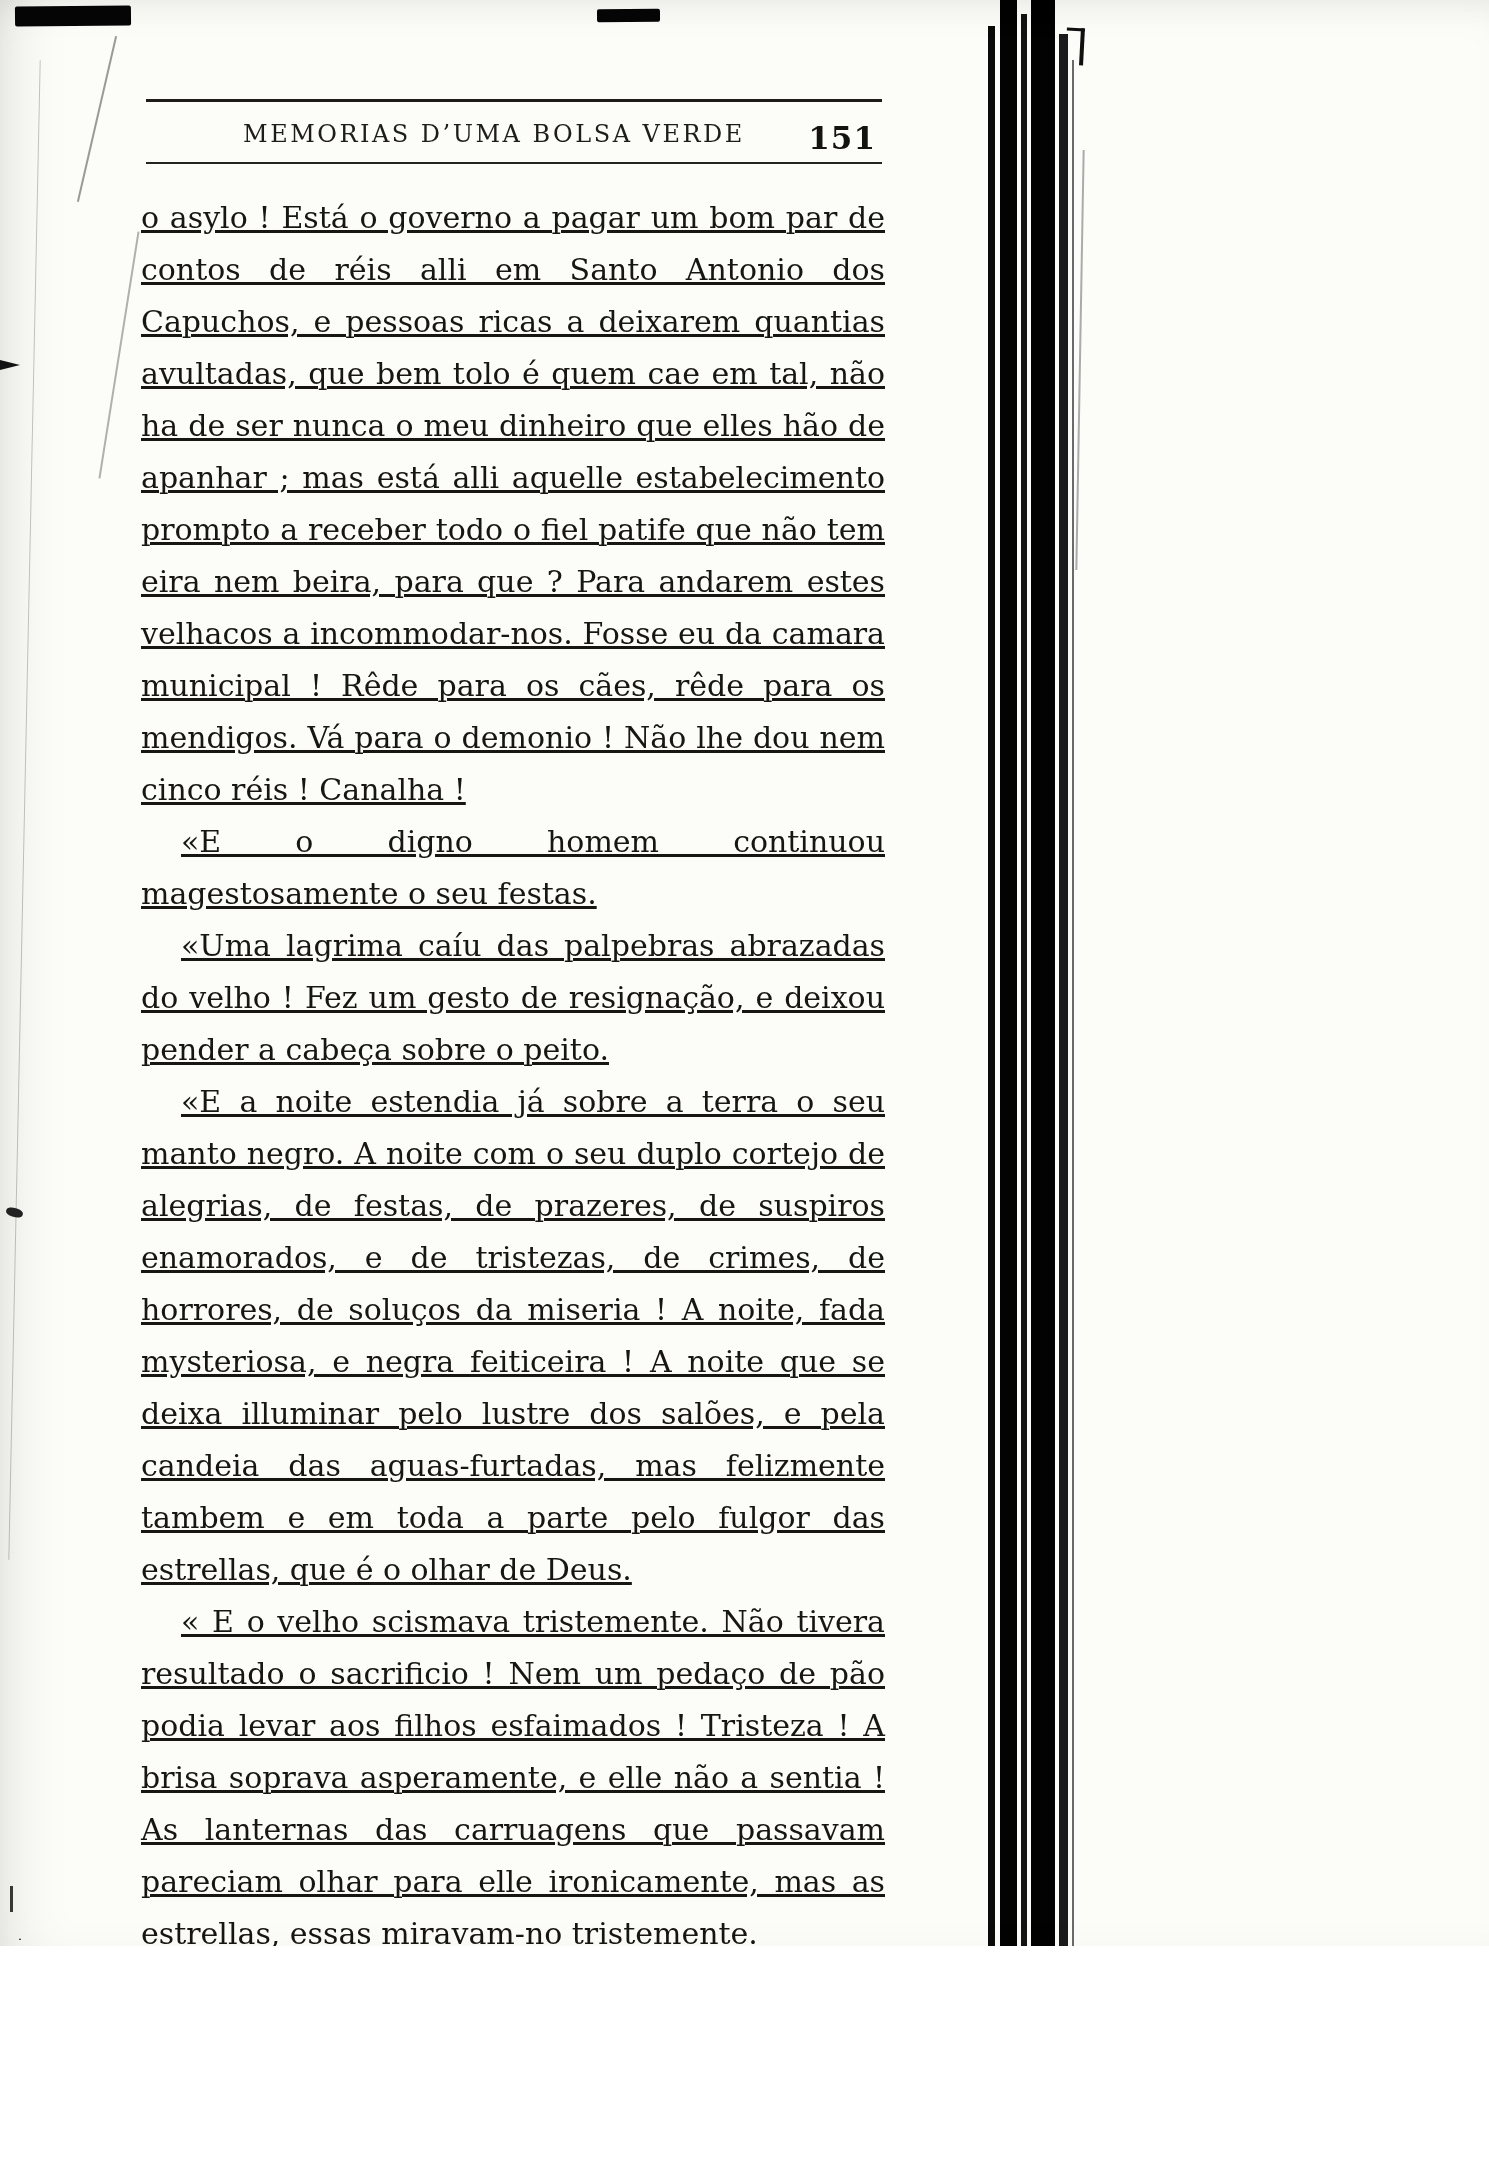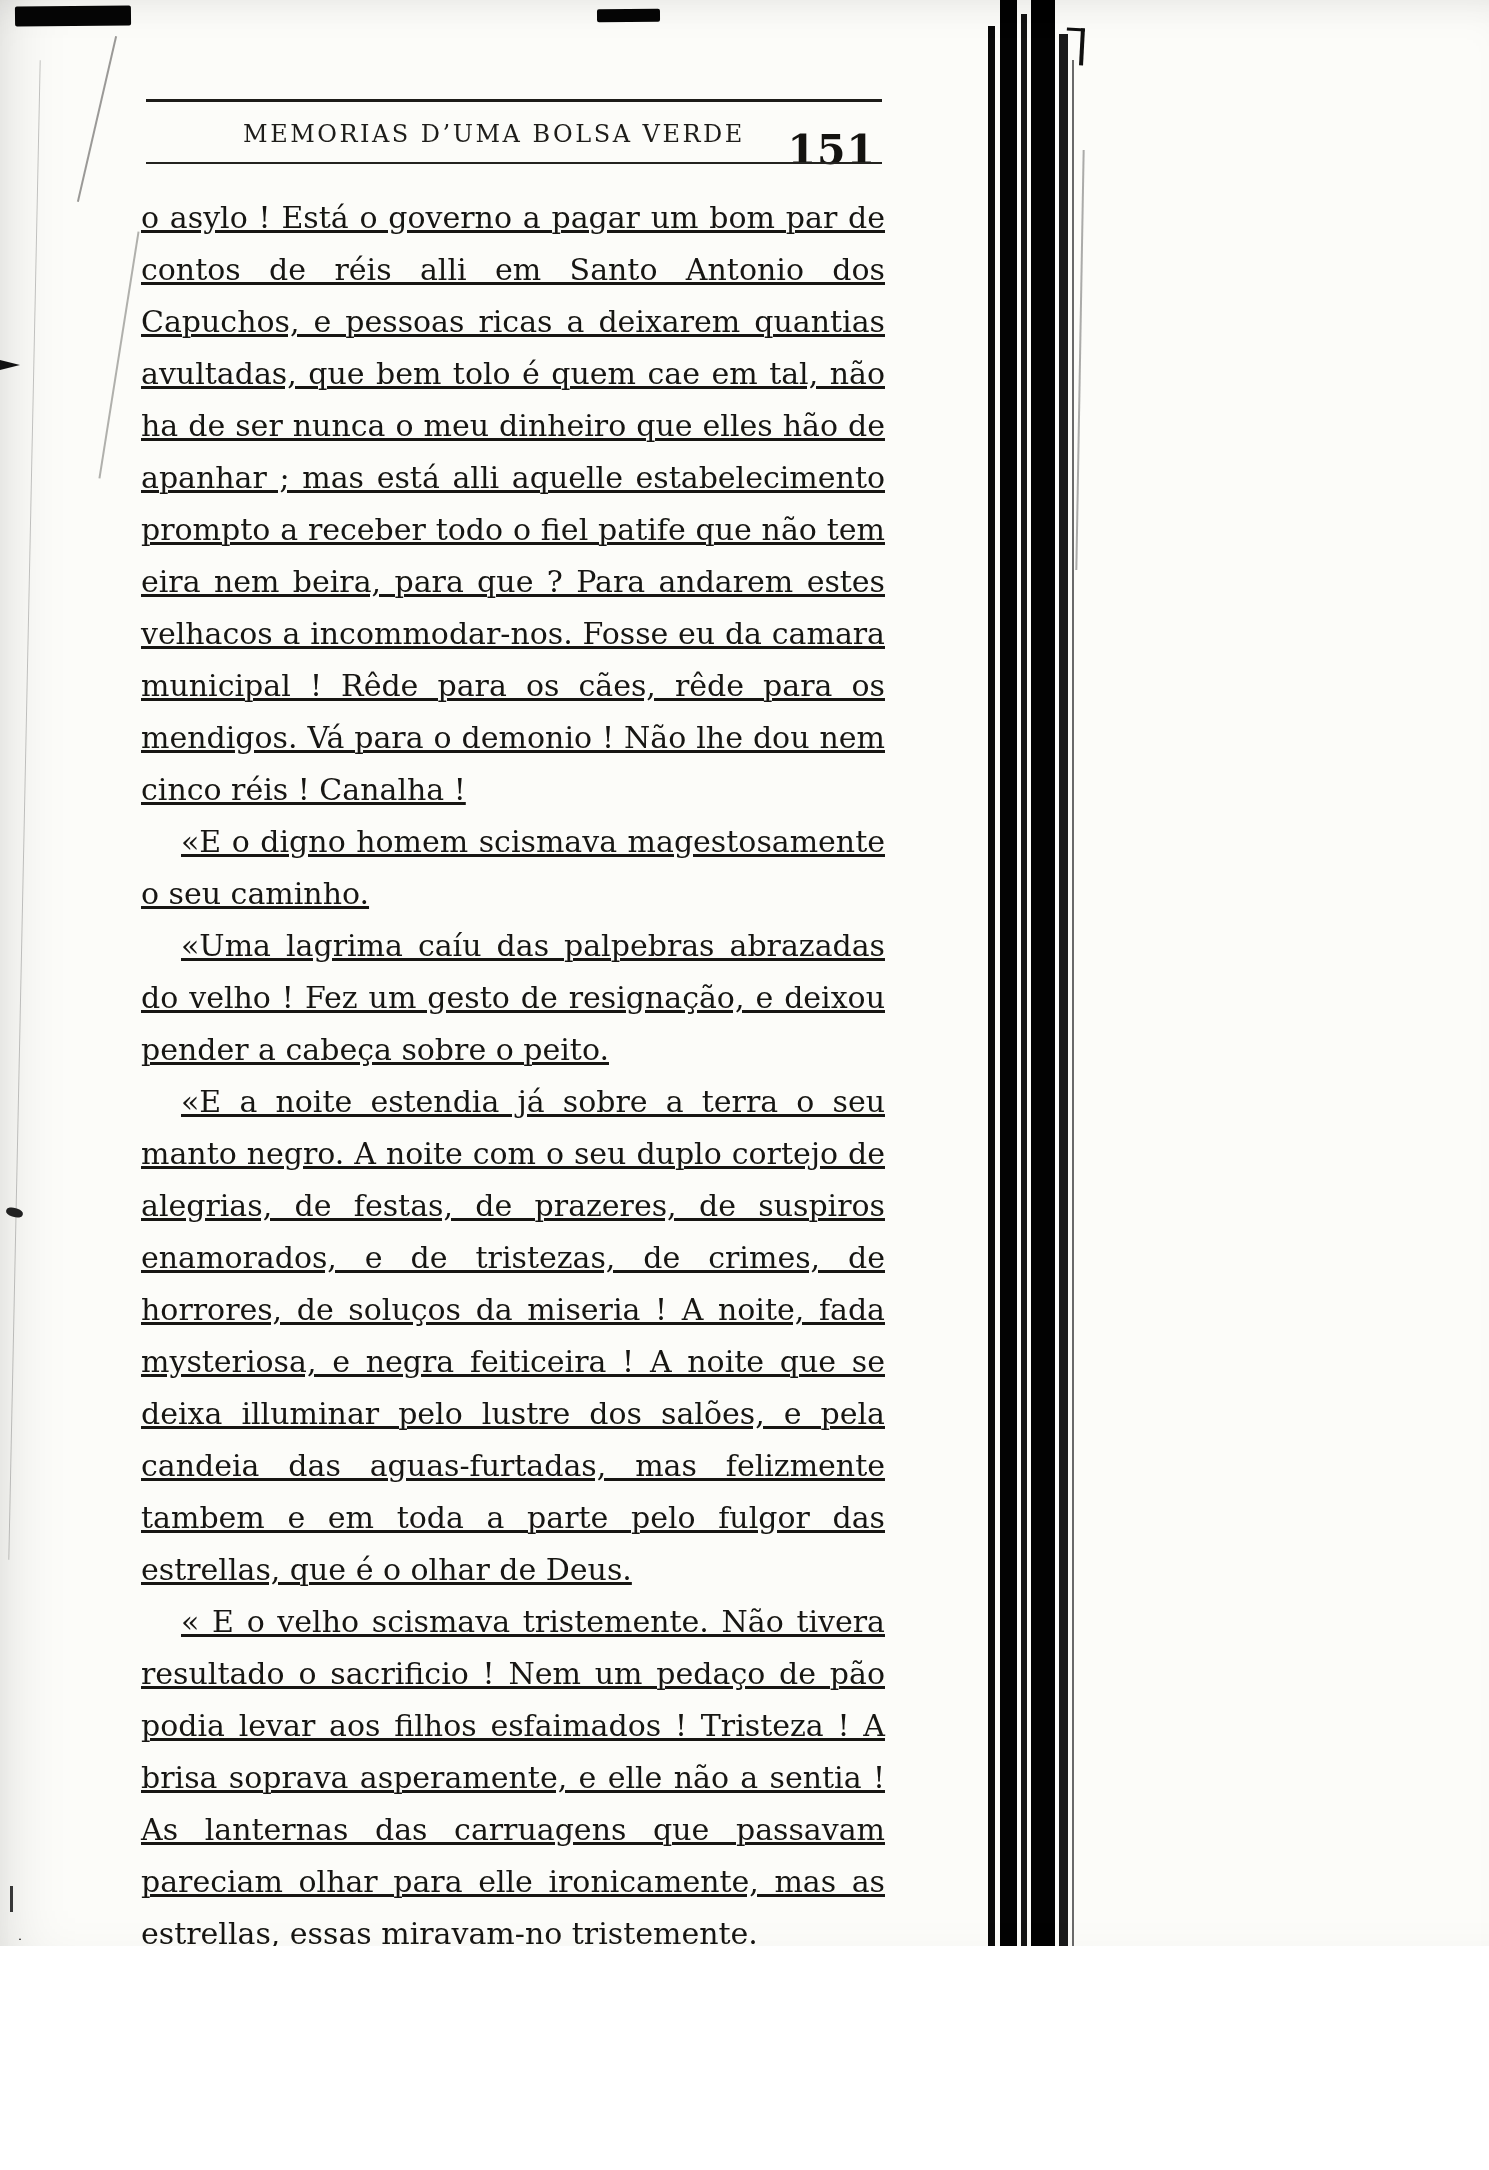--- a/index.html
+++ b/index.html
@@ -35,22 +35,22 @@
   }
   .header-row{
     position:absolute;left:146px;top:112px;width:736px;height:44px;
   }
   .running-title{
     position:absolute;left:50%;transform:translateX(-54%);top:8px;
     font-size:24px;letter-spacing:2.5px;white-space:nowrap;
     color:#1e1d1a;
   }
   .page-number{
-    position:absolute;right:6px;top:14px;
-    font-size:41px;font-weight:bold;letter-spacing:1px;
+    position:absolute;right:6px;top:8px;
+    font-size:31px;font-weight:bold;letter-spacing:1px;
     color:#141310;
   }
 
   
   .text-block{
     position:absolute;left:141px;top:192px;width:744px;
     font-size:30px;line-height:52px;
     text-align:justify;
     color:#171613;
   }
@@ -109,21 +109,21 @@
 
   <div class="rule-top"></div>
   <div class="header-row">
     <span class="running-title">MEMORIAS D’UMA BOLSA VERDE</span>
     <span class="page-number">151</span>
   </div>
   <div class="rule-bottom"></div>
 
   <div class="text-block">
     <p class="no-indent">o asylo ! Está o governo a pagar um bom par de contos de réis alli em Santo Antonio dos Capuchos, e pessoas ricas a deixarem quantias avultadas, que bem tolo é quem cae em tal, não ha de ser nunca o meu dinheiro que elles hão de apanhar ; mas está alli aquelle estabelecimento prompto a receber todo o fiel patife que não tem eira nem beira, para que ? Para andarem estes velhacos a incommodar-nos. Fosse eu da camara municipal ! Rêde para os cães, rêde para os mendigos. Vá para o demonio ! Não lhe dou nem cinco réis ! Canalha !</p>
-    <p>«E o digno homem scismava magestosamente o seu caminho.</p>
+    <p>«E o digno homem continuou magestosamente o seu festas.</p>
     <p>«Uma lagrima caíu das palpebras abrazadas do velho ! Fez um gesto de resignação, e deixou pender a cabeça sobre o peito.</p>
     <p>«E a noite estendia já sobre a terra o seu manto negro. A noite com o seu duplo cortejo de alegrias, de festas, de prazeres, de suspiros enamorados, e de tristezas, de crimes, de horrores, de soluços da miseria ! A noite, fada mysteriosa, e negra feiticeira ! A noite que se deixa illuminar pelo lustre dos salões, e pela candeia das aguas-furtadas, mas felizmente tambem e em toda a parte pelo fulgor das estrellas, que é o olhar de Deus.</p>
     <p>« E o velho scismava tristemente. Não tivera resultado o sacrificio ! Nem um pedaço de pão podia levar aos filhos esfaimados ! Tristeza ! A brisa soprava asperamente, e elle não a sentia ! As lanternas das carruagens que passavam pareciam olhar para elle ironicamente, mas as estrellas, essas miravam-no tristemente.</p>
   </div>
 
   <div class="binding">
     <div class="s s1"></div>
     <div class="s s2"></div>
     <div class="s s3"></div>
     <div class="s s4"></div>

